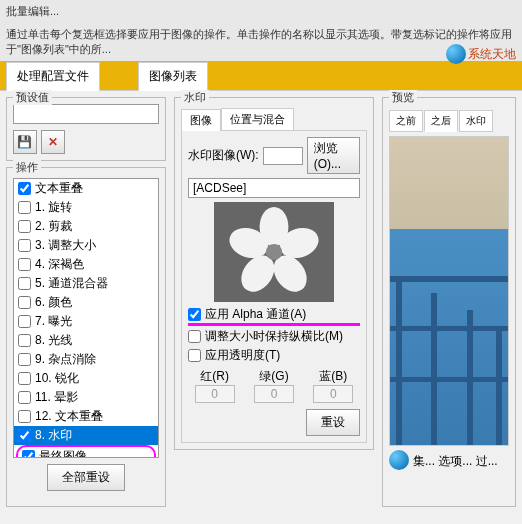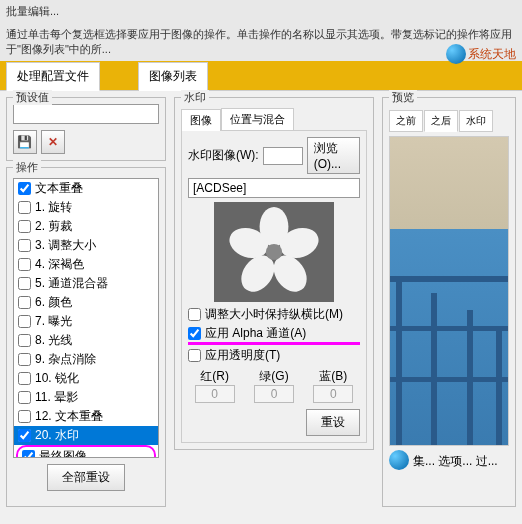--- a/index.html
+++ b/index.html
@@ -131,21 +131,21 @@
         <div class="op-item">
             <input type="checkbox" style="">
             <span>11. 晕影</span>
           </div>
         <div class="op-item">
             <input type="checkbox" style="">
             <span>12. 文本重叠</span>
           </div>
         <div class="op-item selected">
             <input type="checkbox" checked="" style="">
-            <span>20. 水印</span>
+            <span>8. 水印</span>
           </div>
         <div class="op-item highlighted">
             <input type="checkbox" checked="" style="">
             <span>最终图像</span>
           </div>
       </div>
       <div class="btn-row">
         <div class="btn">全部重设</div>
       </div>
     </div>
@@ -170,27 +170,27 @@
             <g fill="#f2f2f2">
               <ellipse cx="50" cy="22" rx="16" ry="22"></ellipse>
               <ellipse cx="78" cy="40" rx="16" ry="22" transform="rotate(72 78 40)"></ellipse>
               <ellipse cx="68" cy="74" rx="16" ry="22" transform="rotate(144 68 74)"></ellipse>
               <ellipse cx="32" cy="74" rx="16" ry="22" transform="rotate(-144 32 74)"></ellipse>
               <ellipse cx="22" cy="40" rx="16" ry="22" transform="rotate(-72 22 40)"></ellipse>
             </g>
             <circle cx="50" cy="50" r="9" fill="#888"></circle>
           </svg>
         </div>
+        <div class="chk-row underline-magenta">
+          <input type="checkbox" checked="" style="">
+          <span>应用 Alpha 通道(A)</span>
+        </div>
         <div class="chk-row">
           <input type="checkbox" style="">
           <span>调整大小时保持纵横比(M)</span>
-        </div>
-        <div class="chk-row underline-magenta">
-          <input type="checkbox" checked="" style="">
-          <span>应用 Alpha 通道(A)</span>
         </div>
         <div class="chk-row">
           <input type="checkbox" style="">
           <span>应用透明度(T)</span>
         </div>
         <div class="rgb-row">
           <div class="rgb-cell"><div>红(R)</div><div class="spin">0</div></div>
           <div class="rgb-cell"><div>绿(G)</div><div class="spin">0</div></div>
           <div class="rgb-cell"><div>蓝(B)</div><div class="spin">0</div></div>
         </div>

